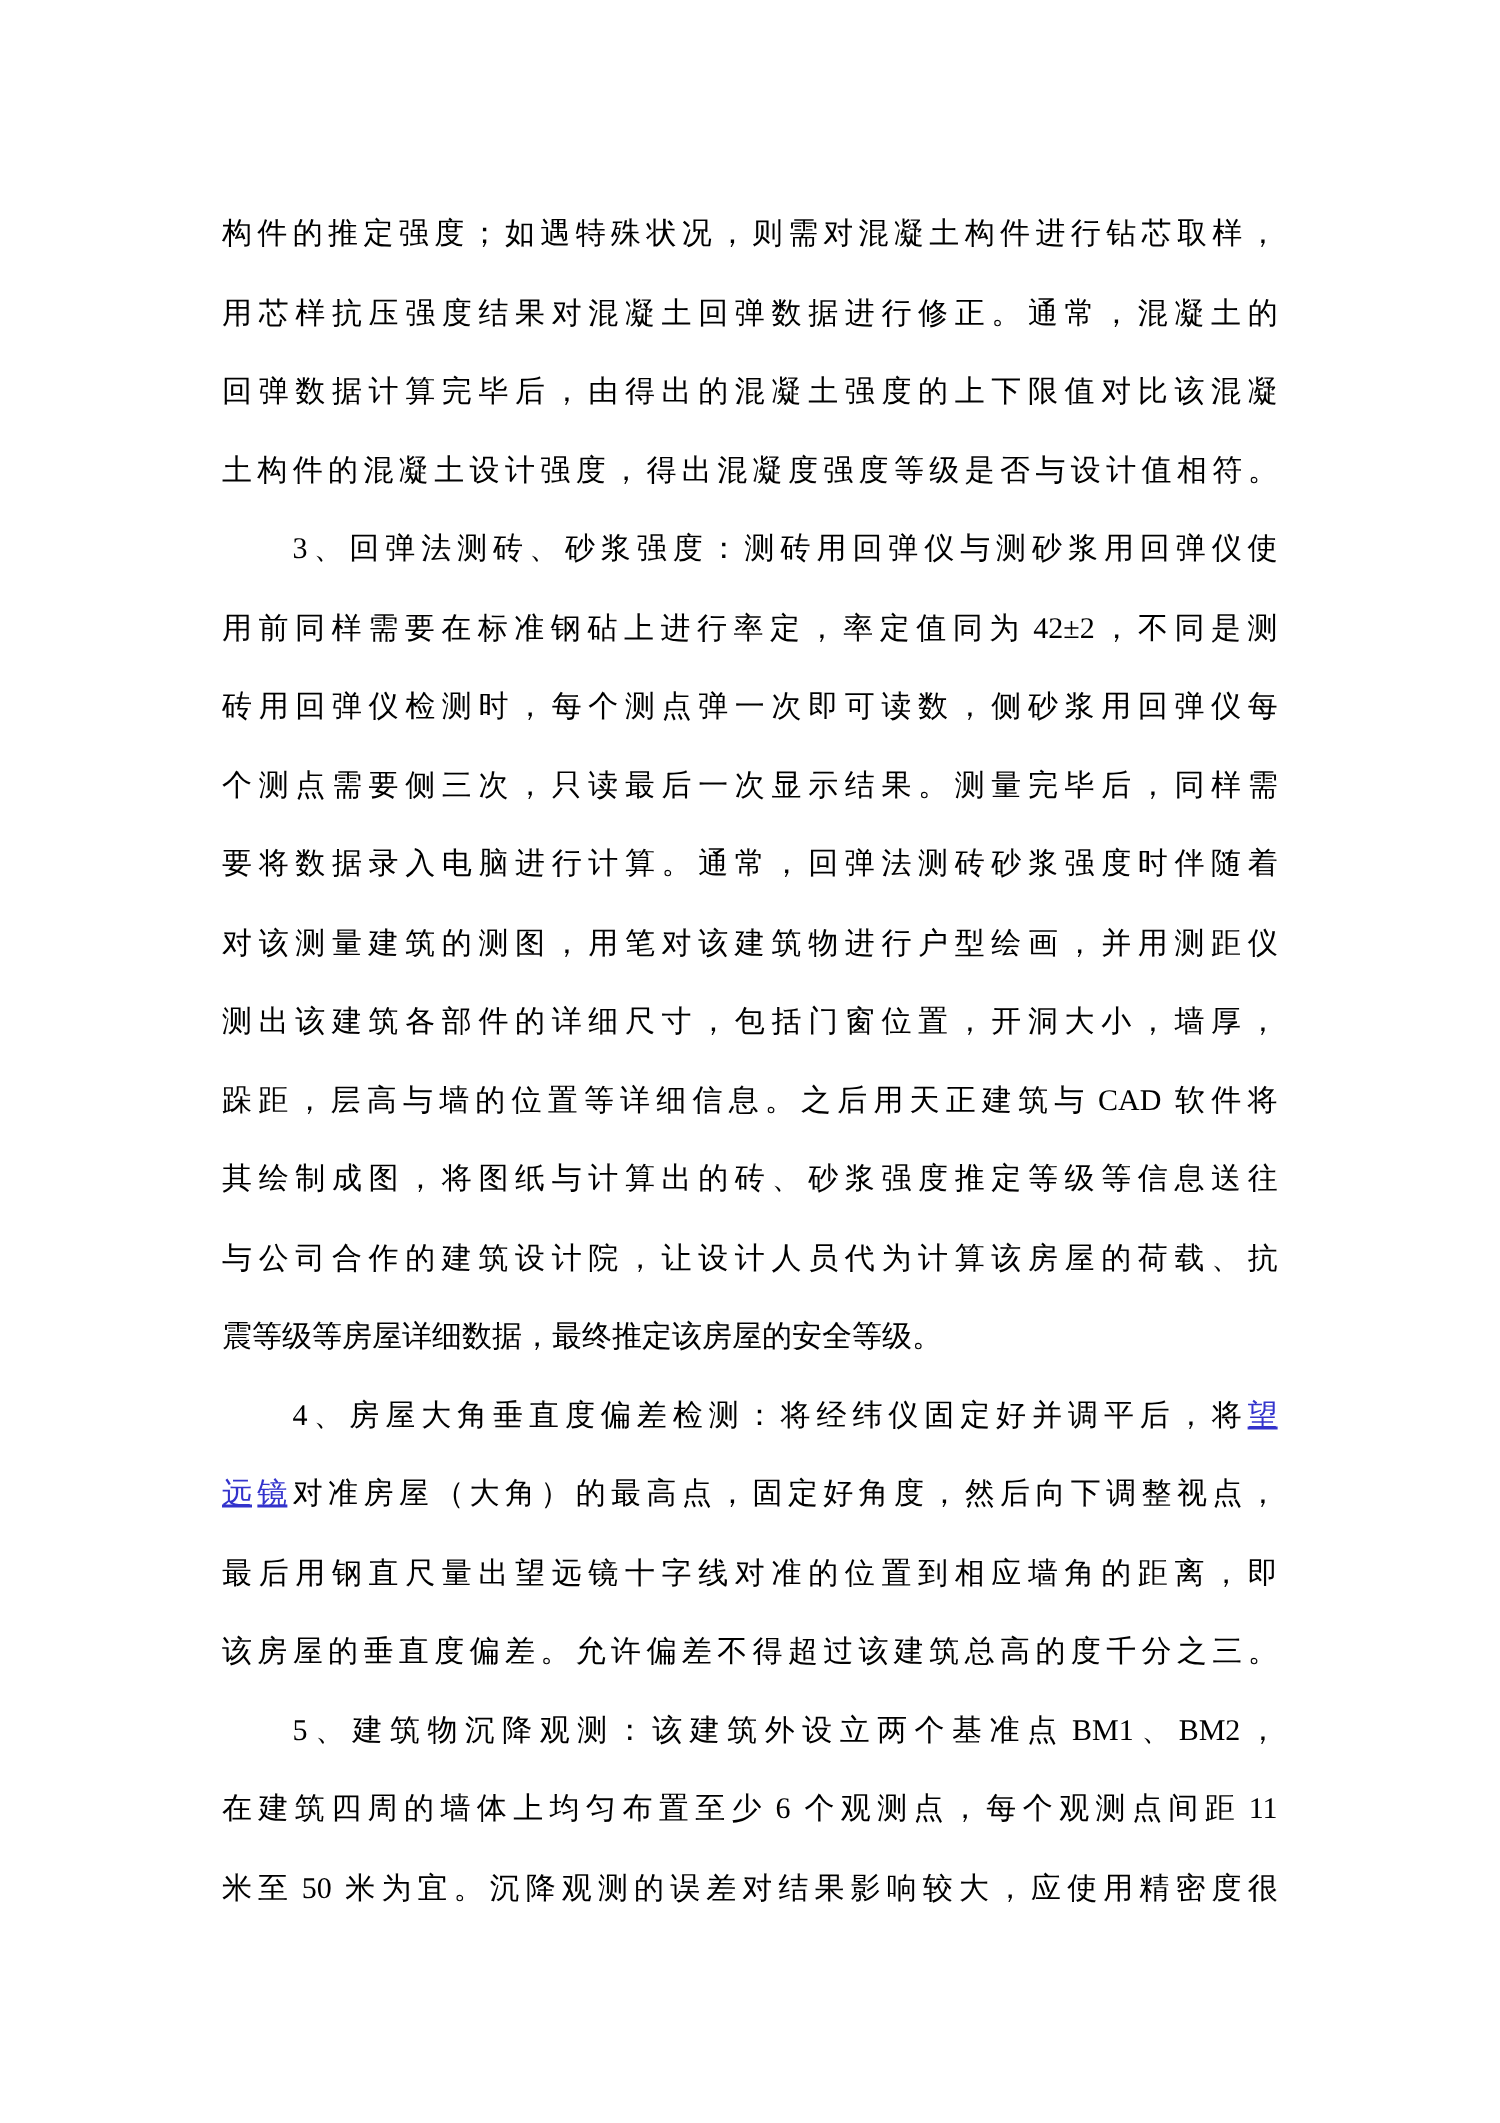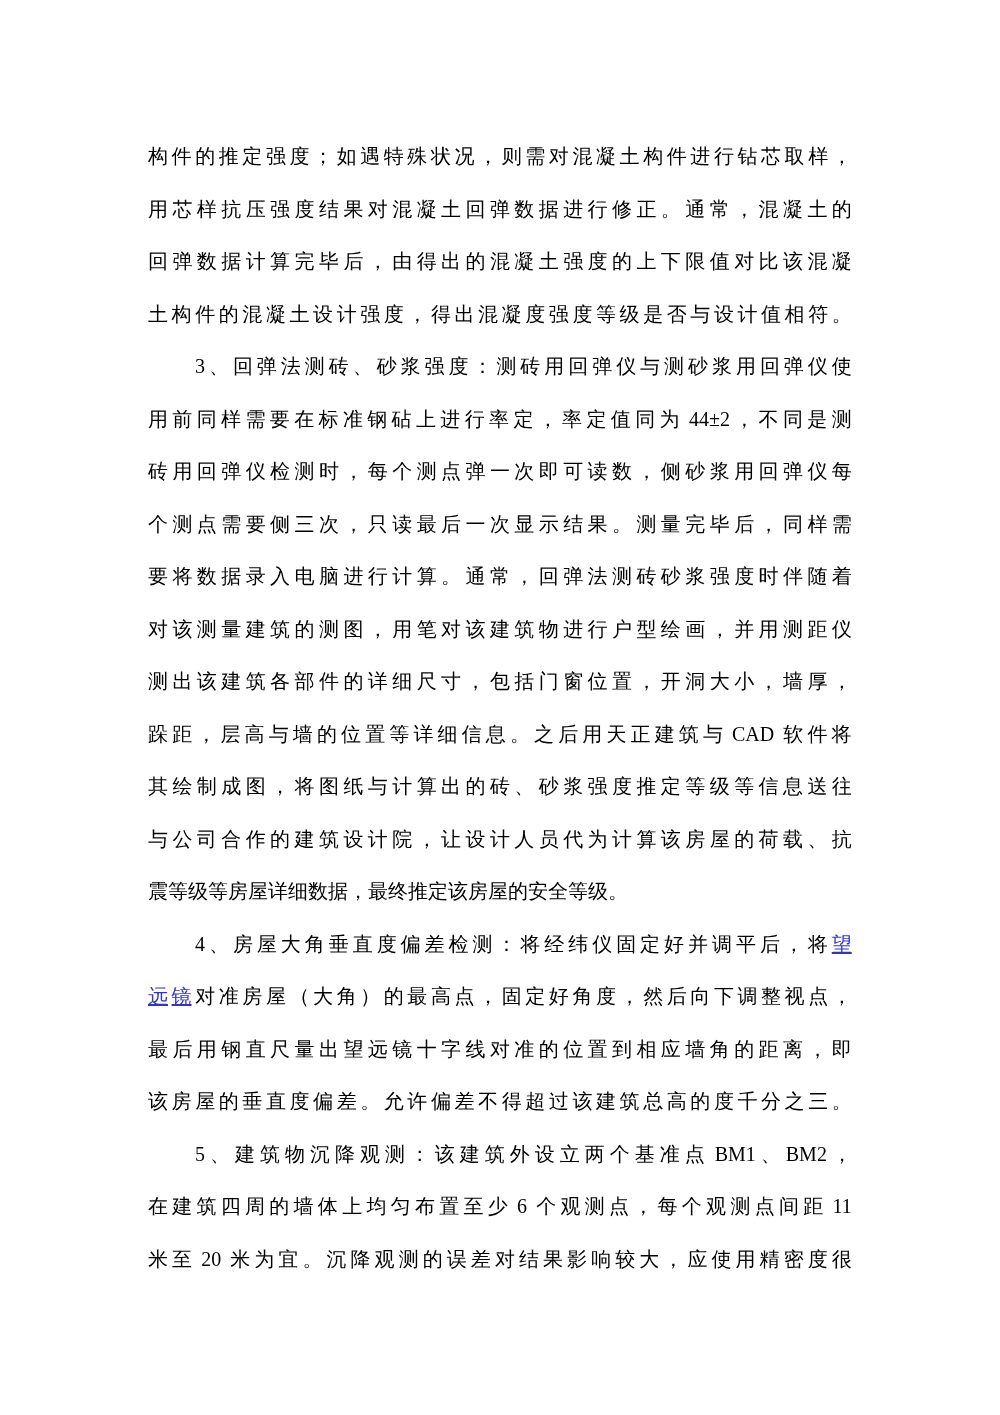--- a/index.html
+++ b/index.html
@@ -214,21 +214,21 @@
           <span>进</span>
           <span>行</span>
           <span>率</span>
           <span>定</span>
           <span>，</span>
           <span>率</span>
           <span>定</span>
           <span>值</span>
           <span>同</span>
           <span>为</span>
-          <span> 44±2</span>
+          <span> 42±2</span>
           <span>，</span>
           <span>不</span>
           <span>同</span>
           <span>是</span>
           <span>测</span>
         </div>
         <div class="line">
           <span>砖</span>
           <span>用</span>
           <span>回</span>
@@ -684,21 +684,21 @@
           <span>观</span>
           <span>测</span>
           <span>点</span>
           <span>间</span>
           <span>距</span>
           <span> 11</span>
         </div>
         <div class="line">
           <span>米</span>
           <span>至</span>
-          <span> 20 </span>
+          <span> 50 </span>
           <span>米</span>
           <span>为</span>
           <span>宜</span>
           <span>。</span>
           <span>沉</span>
           <span>降</span>
           <span>观</span>
           <span>测</span>
           <span>的</span>
           <span>误</span>

